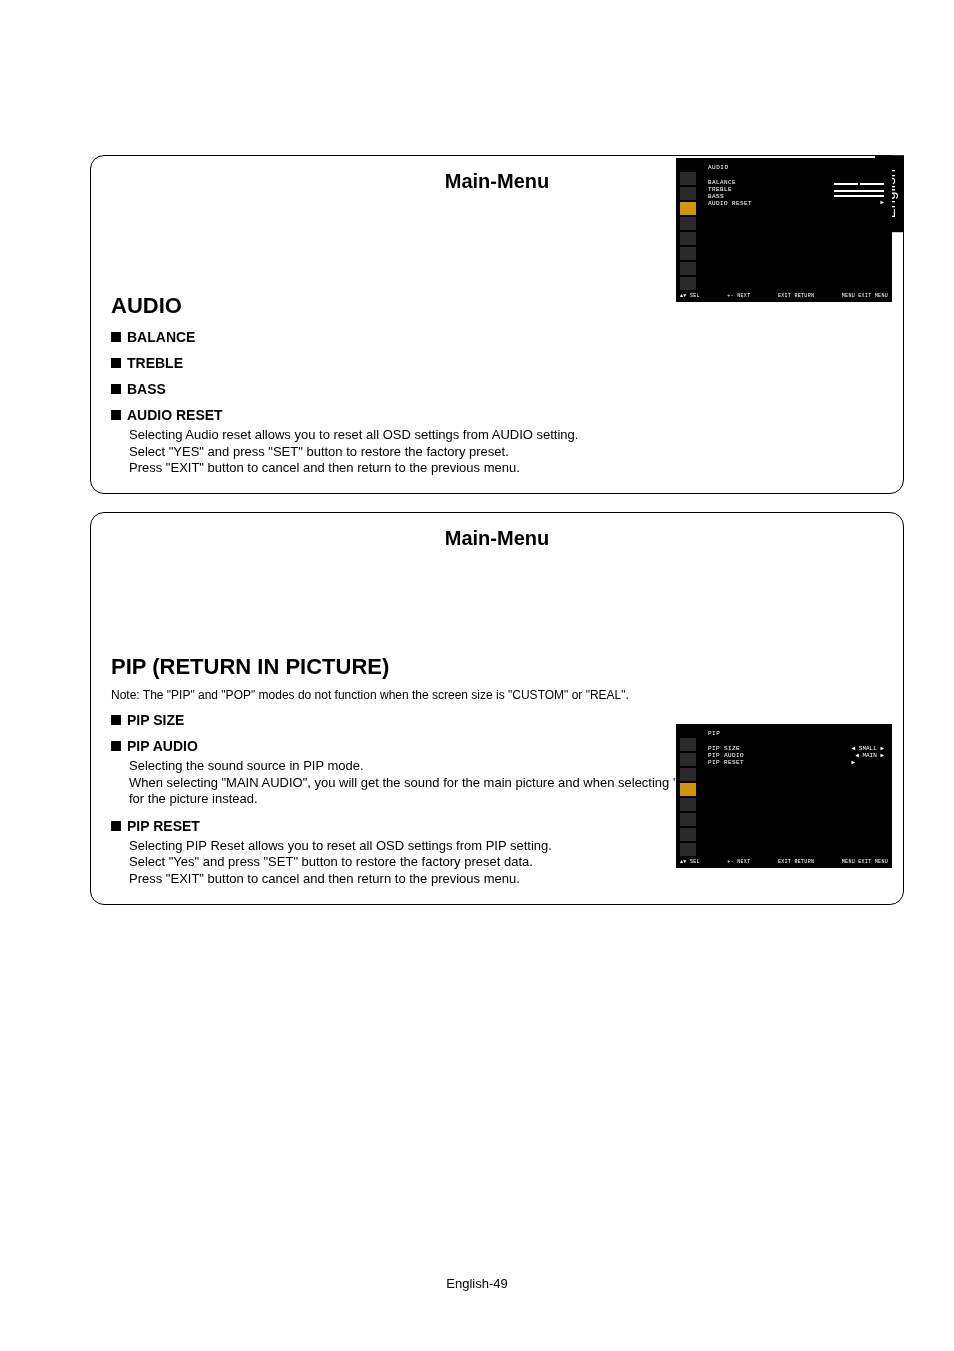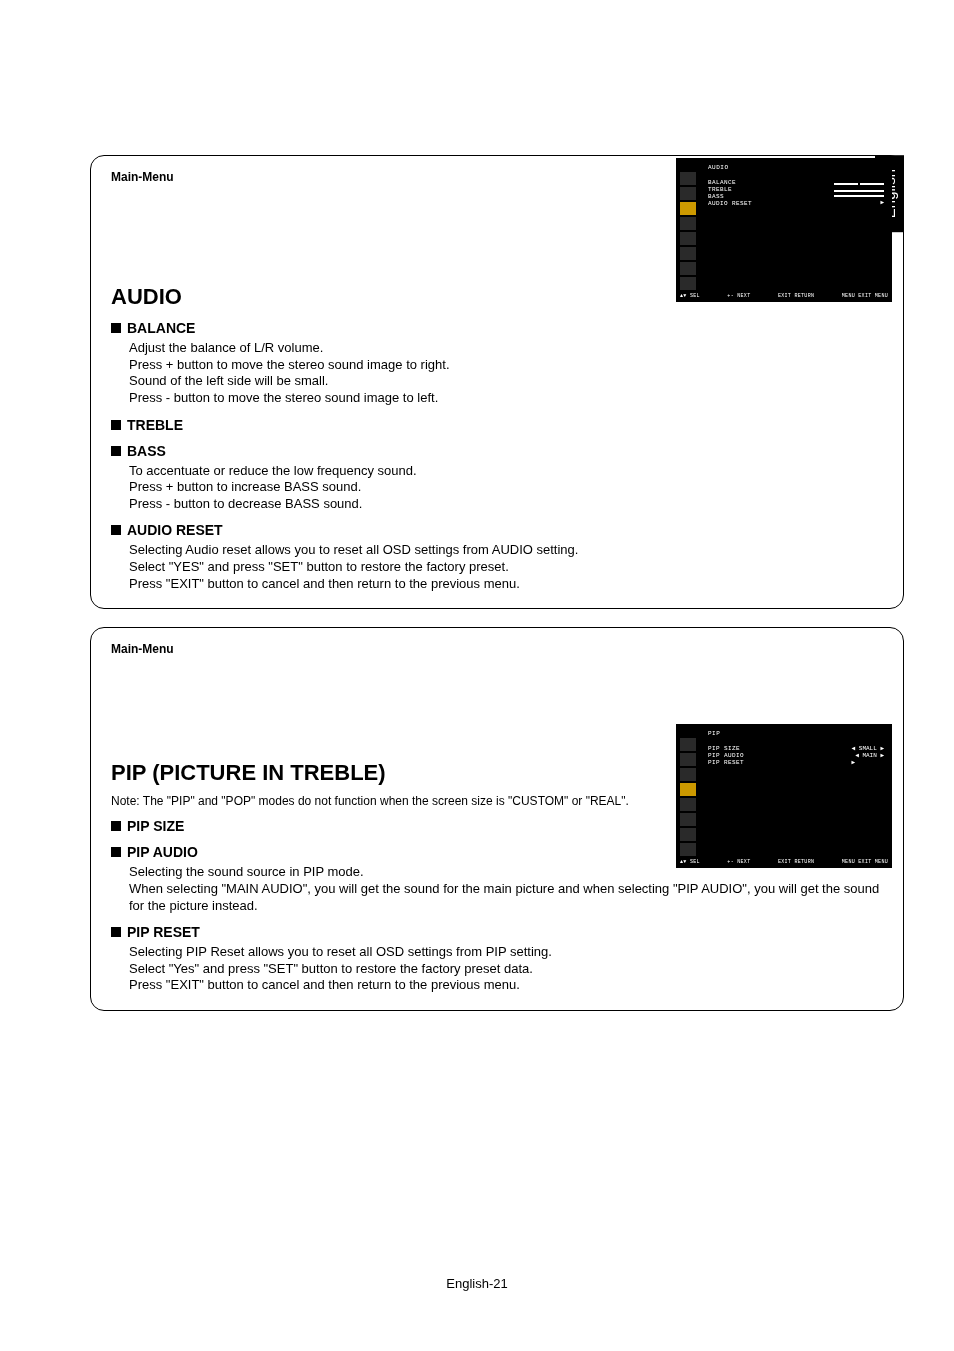--- a/index.html
+++ b/index.html
@@ -27,22 +27,23 @@
     font-size: 15px;
   }
   .panel {
     border: 1px solid #000;
     border-radius: 14px;
     padding: 14px 20px 16px 20px;
     margin-bottom: 18px;
   }
   .mainmenu {
     font-weight: bold;
-    font-size: 12px;
+    font-size: 20px;
     margin-bottom: 6px;
+    text-align: center;
   }
   .section-title {
     font-weight: bold;
     font-size: 22px;
     margin-top: 100px;
     margin-bottom: 8px;
   }
   .osd-audio .section-title { margin-top: 100px; }
   .osd-pip .section-title { margin-top: 104px; }
   .note {
@@ -162,57 +163,50 @@
 
   <div class="panel osd-audio">
     <div class="mainmenu">Main-Menu</div>
     <div class="section-title">AUDIO</div>
 
     <div class="item-row">
       <div class="item-head">
           <span class="sq"></span>
           <span>BALANCE</span>
         </div>
-      <div class="item-body">Adjust the balance of L/R volume.
-Press + button to move the stereo sound image to right.
-Sound of the left side will be small.
-Press - button to move the stereo sound image to left.</div>
     </div>
 
     <div class="item-row">
       <div class="item-head">
           <span class="sq"></span>
           <span>TREBLE</span>
         </div>
     </div>
 
     <div class="item-row">
       <div class="item-head">
           <span class="sq"></span>
           <span>BASS</span>
         </div>
-      <div class="item-body">To accentuate or reduce the low frequency sound.
-Press + button to increase BASS sound.
-Press - button to decrease BASS sound.</div>
     </div>
 
     <div class="item-row">
       <div class="item-head">
           <span class="sq"></span>
           <span>AUDIO RESET</span>
         </div>
       <div class="item-body">Selecting Audio reset allows you to reset all OSD settings from AUDIO setting.
 Select "YES" and press "SET" button to restore the factory preset.
 Press "EXIT" button to cancel and then return to the previous menu.</div>
     </div>
   </div>
 
   <div class="panel osd-pip">
     <div class="mainmenu">Main-Menu</div>
-    <div class="section-title">PIP (PICTURE IN TREBLE)</div>
+    <div class="section-title">PIP (RETURN IN PICTURE)</div>
     <div class="note">Note: The "PIP" and "POP" modes do not function when the screen size is "CUSTOM" or "REAL".</div>
 
     <div class="item-row">
       <div class="item-head">
           <span class="sq"></span>
           <span>PIP SIZE</span>
         </div>
     </div>
 
     <div class="item-row">
@@ -296,13 +290,13 @@
     <div style="text-align:left">▶</div>
   </div>
   <div class="osd-footer">
     <span>▲▼ SEL</span>
     <span>+- NEXT</span>
     <span>EXIT RETURN</span>
     <span>MENU EXIT MENU</span>
   </div>
 </div>
 
-<div class="page-num">English-21</div>
+<div class="page-num">English-49</div>
 
 </body></html>

